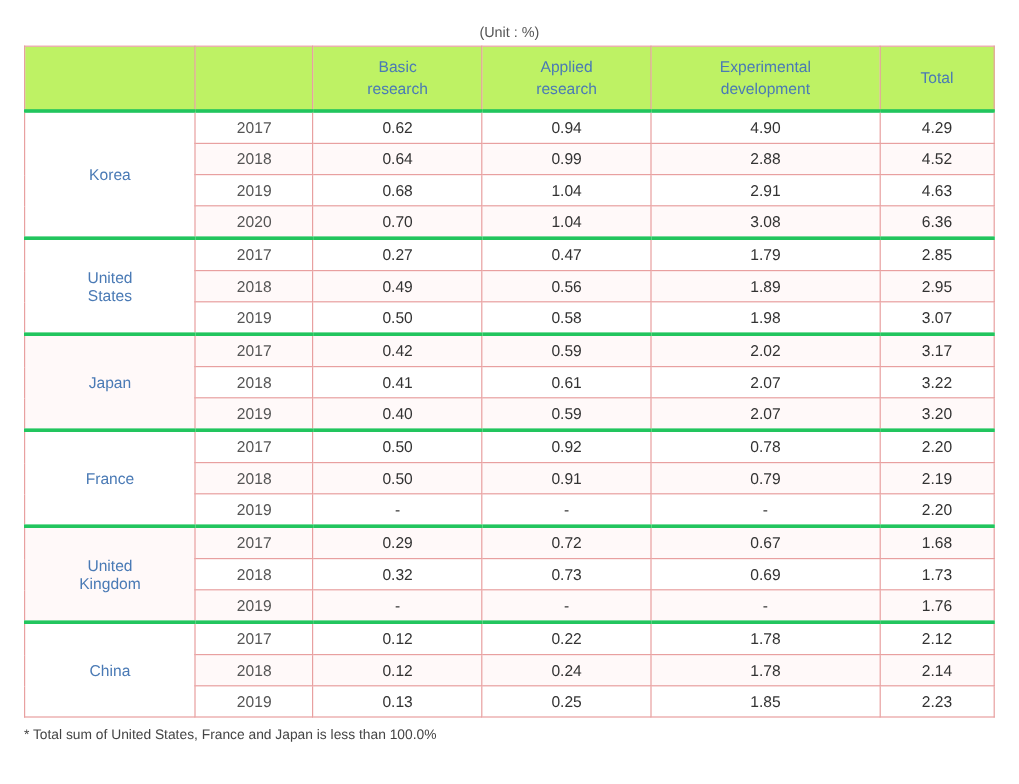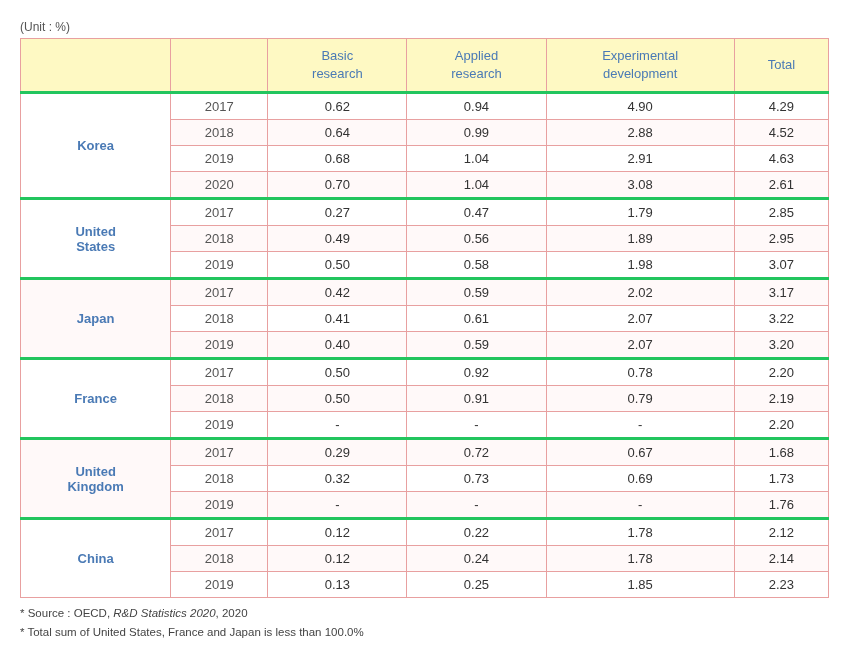--- a/index.html
+++ b/index.html
@@ -4,32 +4,32 @@
   <style>
     * { box-sizing: border-box; margin: 0; padding: 0; }
     body {
       font-family: Arial, sans-serif;
       font-size: 13px;
       background: #fff;
       padding: 20px;
       color: #333;
     }
     .unit-text {
-      text-align: left;
+      text-align: center;
       color: #555;
       font-size: 12px;
       margin-bottom: 4px;
     }
     table {
       width: 100%;
       border-collapse: collapse;
       border: 1px solid #e8a0a0;
     }
     thead tr {
-      background-color: #fef9c3;
+      background-color: #bef264;
     }
     thead th {
       border: 1px solid #e8a0a0;
       padding: 8px 10px;
       text-align: center;
       color: #4a7ab5;
       font-weight: normal;
       line-height: 1.4;
     }
     tbody tr {
@@ -42,21 +42,21 @@
       background-color: #fff9f9;
     }
     tbody td {
       border: 1px solid #e8a0a0;
       padding: 5px 10px;
       text-align: center;
       color: #333;
     }
     td.country-cell {
       color: #4a7ab5;
-      font-weight: bold;
+      font-weight: normal;
       text-align: center;
       vertical-align: middle;
     }
     td.year-cell {
       color: #555;
       text-align: center;
     }
     .footer-notes {
       margin-top: 6px;
       font-size: 11.5px;
@@ -108,21 +108,21 @@
         <td>0.68</td>
         <td>1.04</td>
         <td>2.91</td>
         <td>4.63</td>
       </tr>
       <tr>
         <td class="year-cell">2020</td>
         <td>0.70</td>
         <td>1.04</td>
         <td>3.08</td>
-        <td>2.61</td>
+        <td>6.36</td>
       </tr>
       <tr class="group-start">
         <td class="country-cell" rowspan="3">United<br>States</td>
         <td class="year-cell">2017</td>
         <td>0.27</td>
         <td>0.47</td>
         <td>1.79</td>
         <td>2.85</td>
       </tr>
       <tr>
@@ -224,15 +224,14 @@
         <td class="year-cell">2019</td>
         <td>0.13</td>
         <td>0.25</td>
         <td>1.85</td>
         <td>2.23</td>
       </tr>
     </tbody>
 </table>
 
 <div class="footer-notes">
-  <div>* Source : OECD, <span class="italic">R&amp;D Statistics 2020</span>, 2020</div>
   <div>* Total sum of United States, France and Japan is less than 100.0%</div>
 </div>
 
 </body></html>

